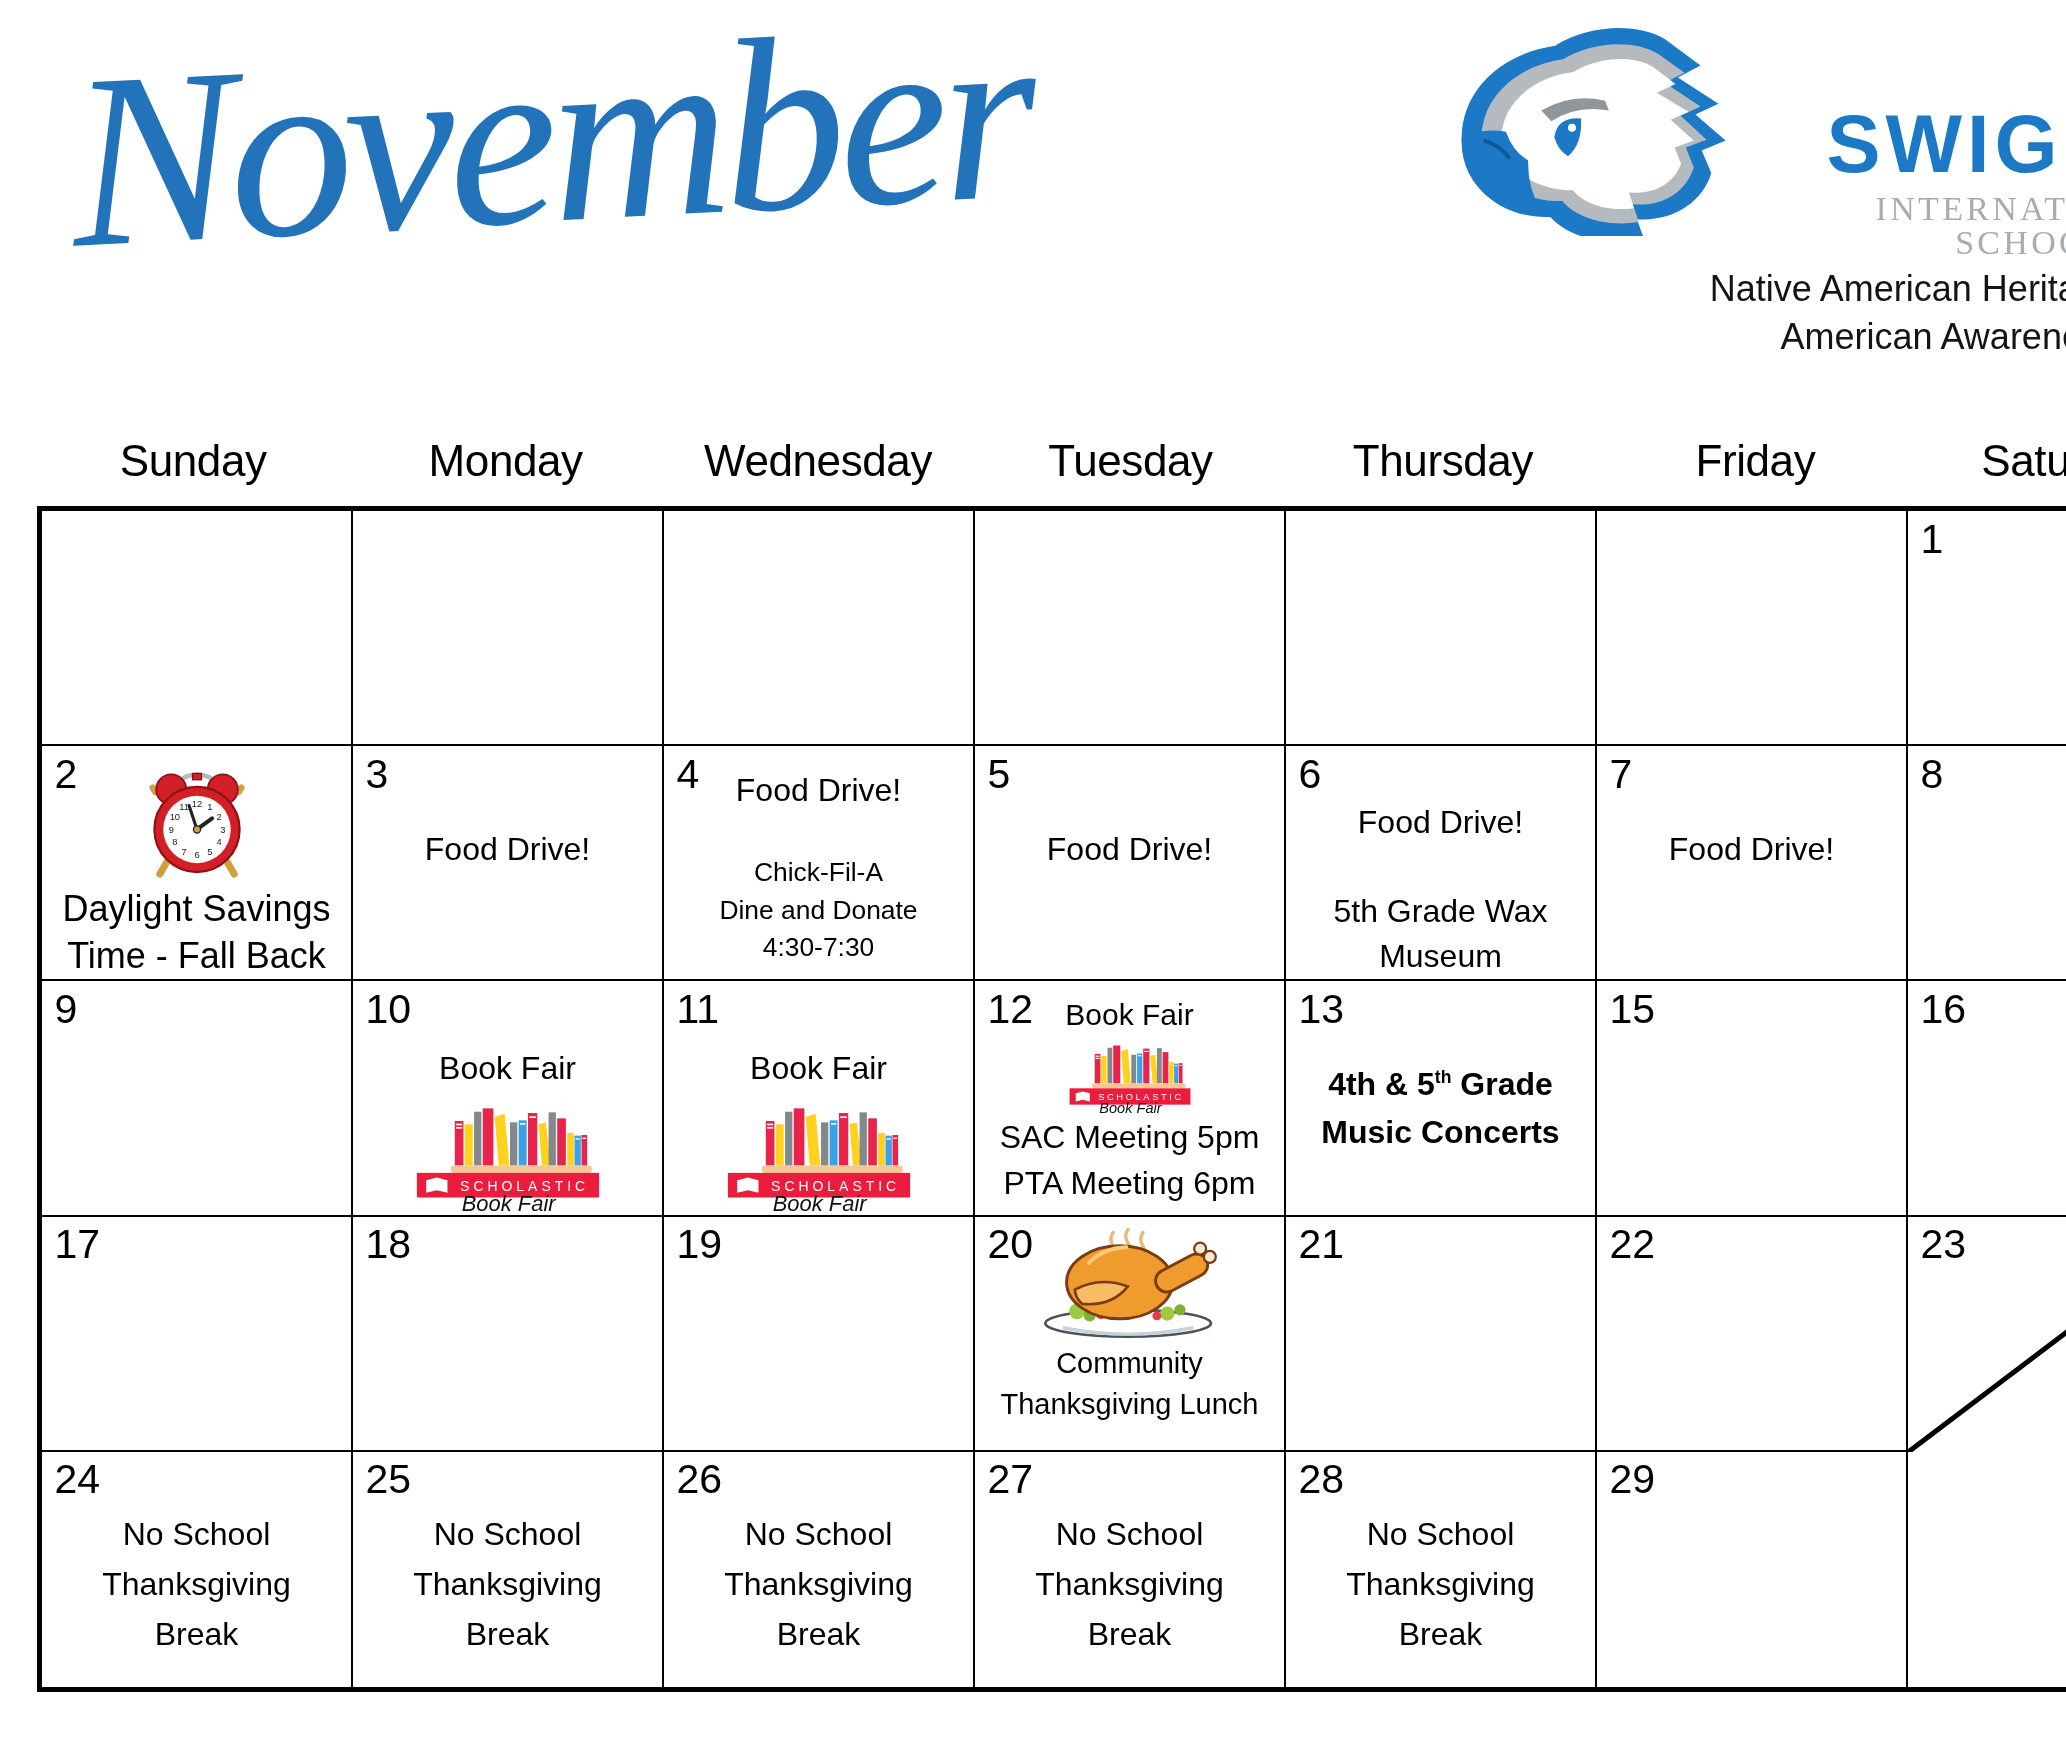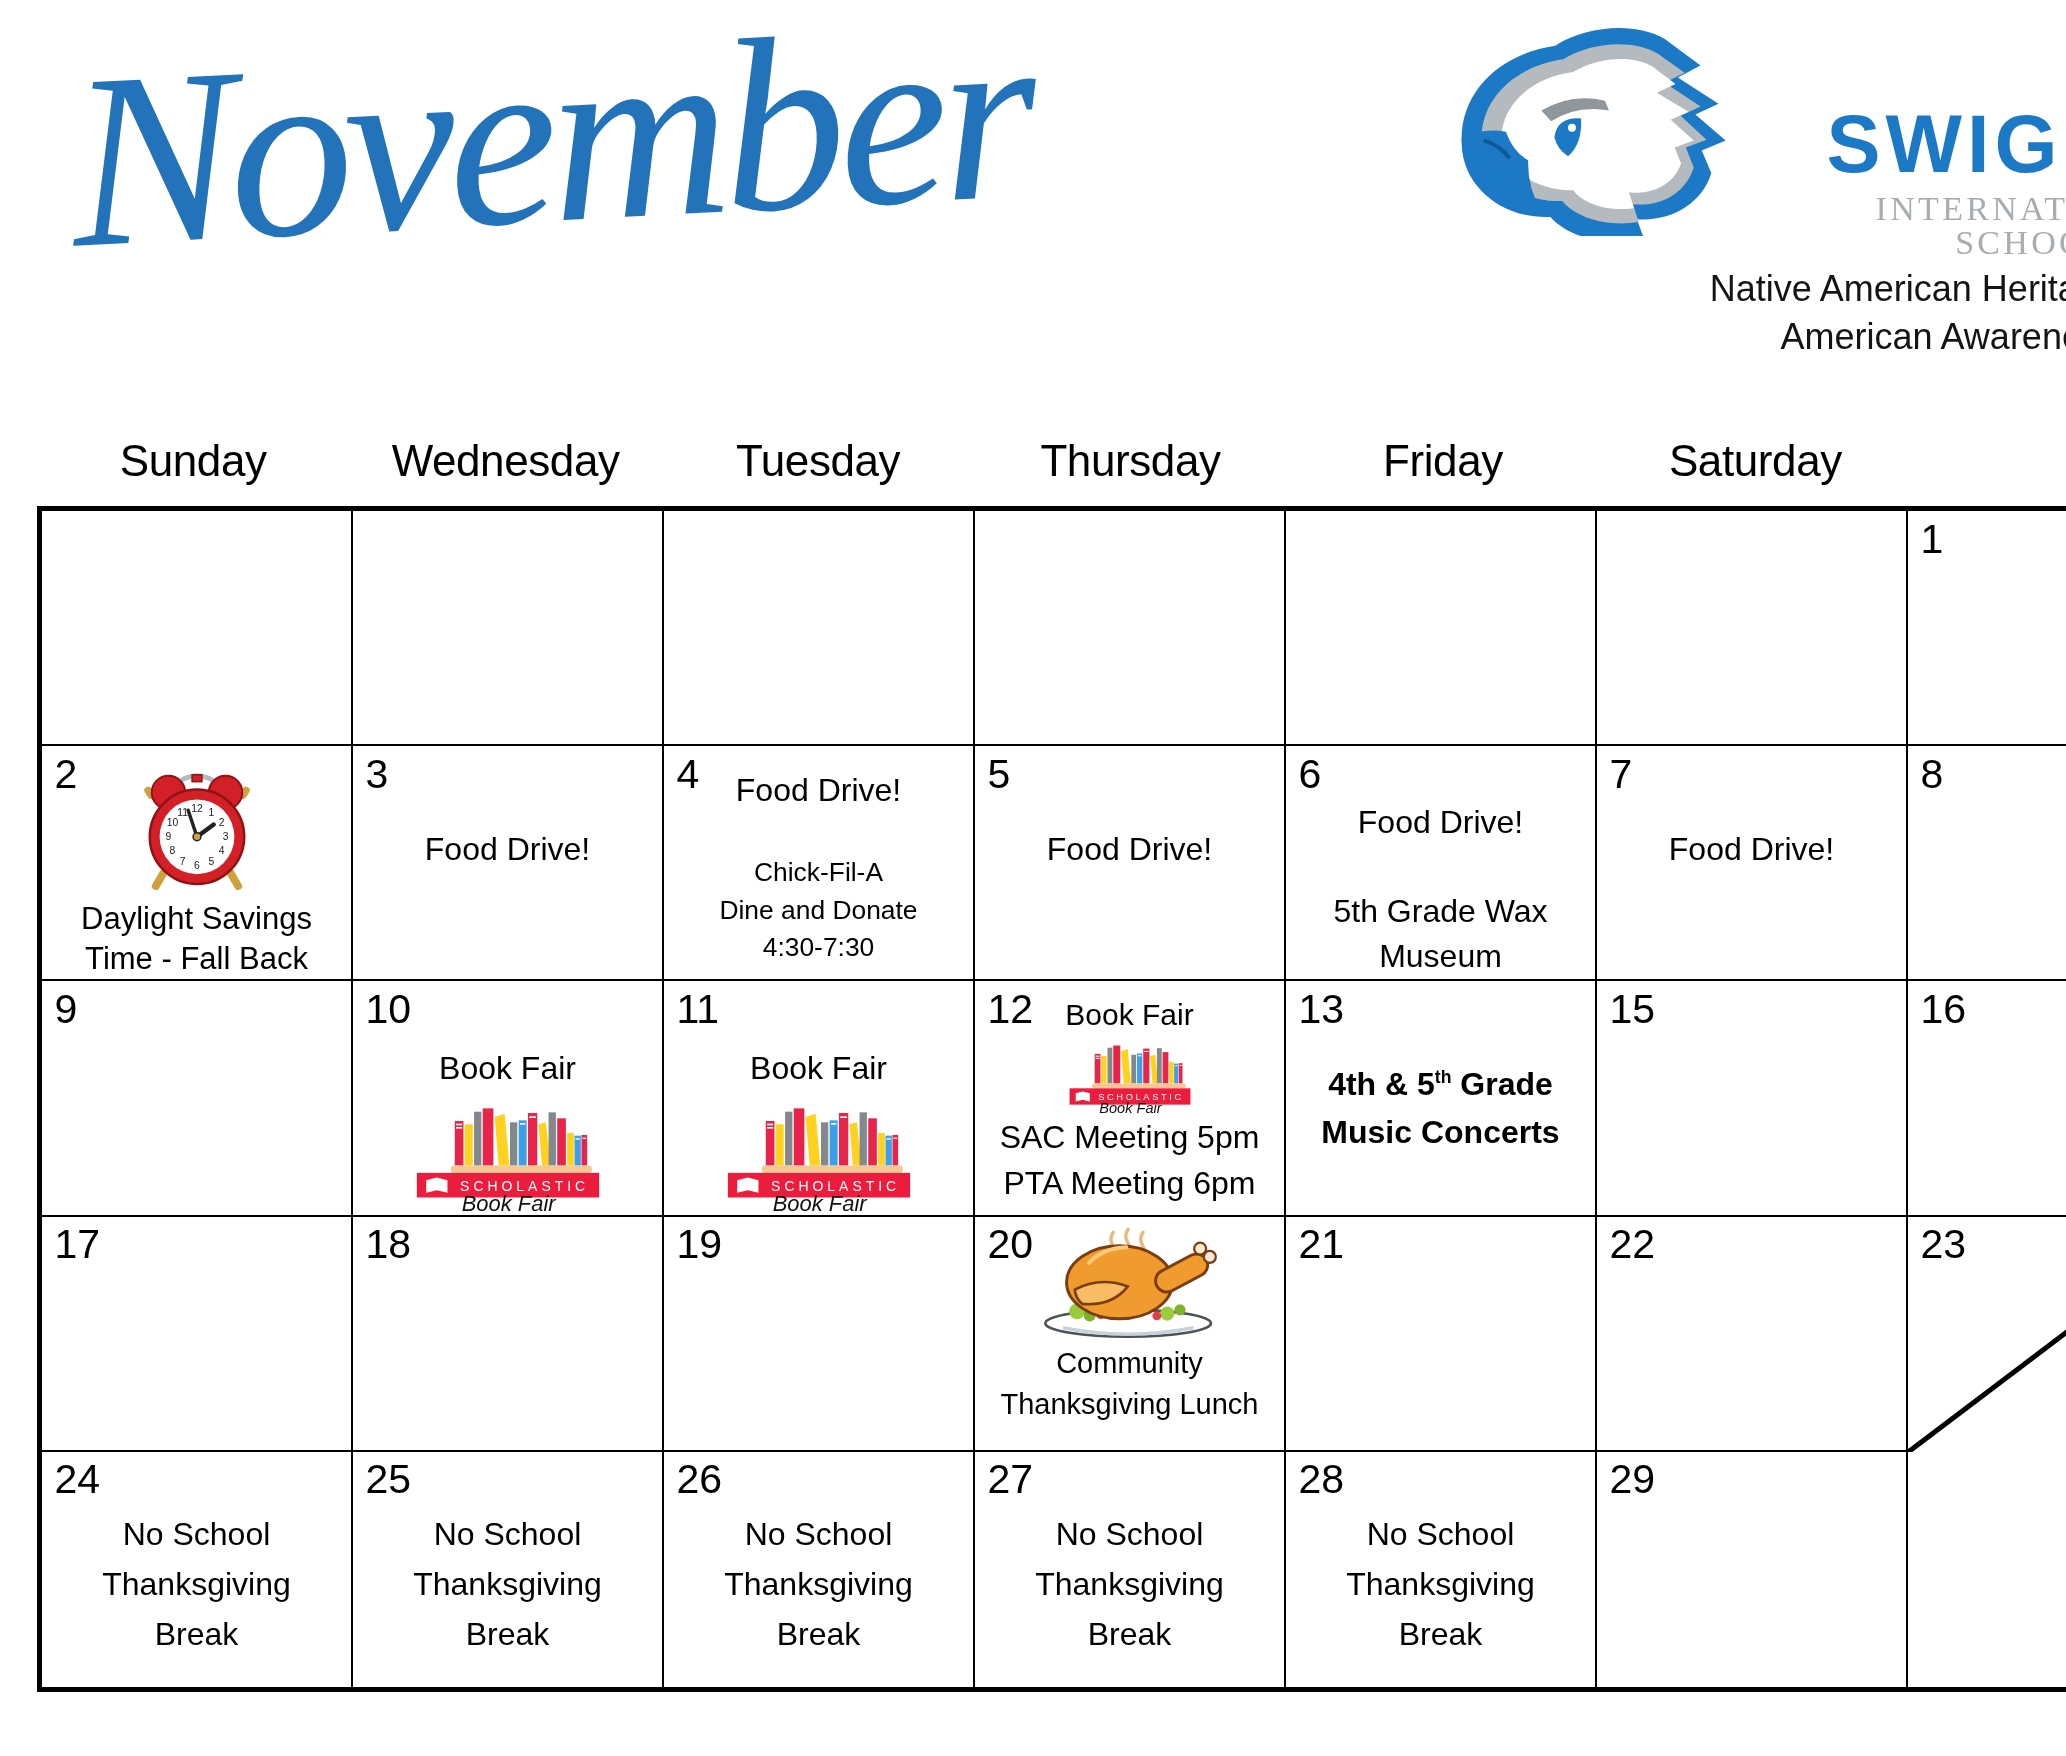--- a/index.html
+++ b/index.html
@@ -40,21 +40,21 @@
   .body{position:absolute;inset:0;display:flex;flex-direction:column;
     align-items:center;text-align:center;z-index:1;}
   .evt{font-size:32px;line-height:1.42;color:#000;}
   .evt-sm{font-size:26.4px;line-height:1.42;color:#000;}
   sup{vertical-align:super;font-size:55%;line-height:0;}
 
   
   .pt-solo{padding-top:81px;}          
   .pt-d2{padding-top:15.7px;}
   .d2-clock{width:124px;height:140px;margin-bottom:4.1px;}
-  .d2-line{font-size:31px;line-height:1.3;}
+  .d2-line{font-size:36px;line-height:1.3;}
   .pt-d4{padding-top:21.5px;}
   .gap-d4{height:41px;}
   .pt-d6{padding-top:54px;}
   .gap-d6{height:56px;}
   .pt-book{padding-top:65px;}
   .book-logo{width:198px;height:115px;margin-top:11.6px;}
   .pt-d12{padding-top:14px;}
   .d12-title{font-size:30px;line-height:1.3;}
   .book-logo-sm{width:150px;height:87px;margin-top:7.4px;}
   .d12-meetings{margin-top:auto;padding-bottom:8.3px;}
@@ -124,20 +124,21 @@
     </div>
   </div>
 
   <div class="notes">
     <div>Native American Heritage Month</div>
     <div>American Awareness Month</div>
   </div>
 
   <div class="weekdays">
     <div class="wd">Sunday</div>
+    <div class="wd">Monday</div>
     <div class="wd">Wednesday</div>
     <div class="wd">Tuesday</div>
     <div class="wd">Thursday</div>
     <div class="wd">Friday</div>
     <div class="wd">Saturday</div>
   </div>
 
   <div class="grid">
 
     <div class="cell"></div>

